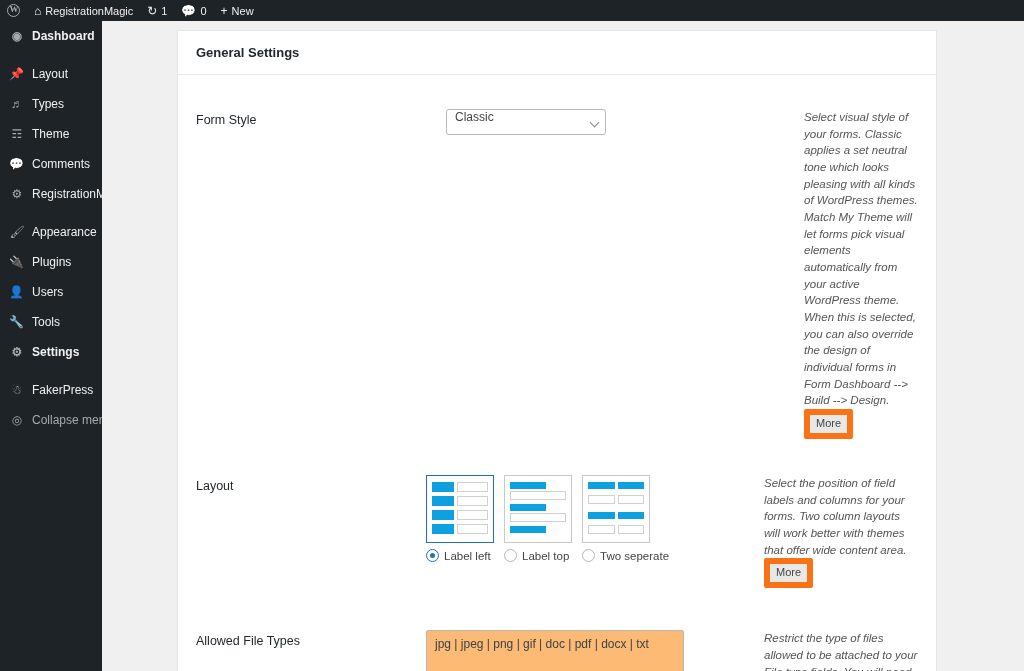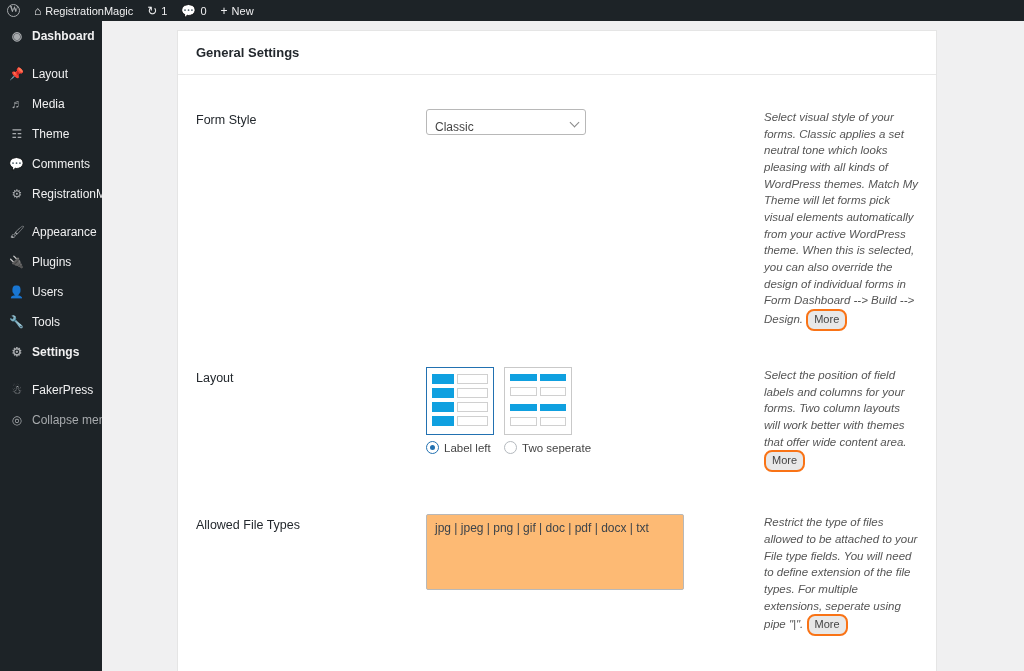--- a/index.html
+++ b/index.html
@@ -124,39 +124,39 @@
     flex: 1;
     padding-left: 18px;
     font-size: 11.5px;
     font-style: italic;
     color: #555;
     line-height: 1.45;
   }
   .more-btn {
     display: inline-block;
     background: #e8e8e8;
-    border: 2px solid #f97316;
-    border-radius: 8px;
+    border: 6px solid #f97316;
+    border-radius: 2px;
     padding: 1px 6px;
     font-style: normal;
     font-size: 11px;
     color: #444;
     vertical-align: middle;
   }
 
   
   .select-box {
     position: relative;
     width: 160px;
     height: 26px;
     border: 1px solid #b8b8b8;
     border-radius: 3px;
     background: #fff;
     display: flex;
-    align-items: flex-end;
+    align-items: flex-start;
     padding: 0 24px 0 8px;
     font-size: 12px;
     color: #444;
   }
   .select-arrow {
     position: absolute;
     right: 7px; top: 9px;
     width: 7px; height: 7px;
     border-left: 1.4px solid #888;
     border-bottom: 1.4px solid #888;
@@ -260,21 +260,21 @@
     <span class="menu-ico">◉</span>
     <span>Dashboard</span>
   </div>
   <div class="menu-sep"></div>
   <div class="menu-item">
     <span class="menu-ico">📌</span>
     <span>Layout</span>
   </div>
   <div class="menu-item">
     <span class="menu-ico">♬</span>
-    <span>Media</span>
+    <span>Types</span>
   </div>
   <div class="menu-item">
     <span class="menu-ico">☶</span>
     <span>Theme</span>
   </div>
   <div class="menu-item">
     <span class="menu-ico">💬</span>
     <span>Comments</span>
   </div>
   <div class="menu-item">
@@ -311,21 +311,21 @@
     <span class="menu-ico">◎</span>
     <span>Collapse menu</span>
   </div>
 </div>
 
 <div id="content">
   <div class="panel">
 
     <div class="panel-header">General Settings</div>
 
-    <div class="row" style="margin-top:34px;">
+    <div class="row" style="margin-top:34px;gap:20px;">
       <div class="row-label">Form Style</div>
       <div class="row-field">
         <div class="select-box">
           <span>Classic</span>
           <span class="select-arrow"></span>
         </div>
       </div>
       <div class="row-help">
         <span>Select visual style of your forms. Classic applies a set neutral tone which looks pleasing with all kinds of WordPress themes. Match My Theme will let forms pick visual elements automatically from your active WordPress theme. When this is selected, you can also override the design of individual forms in Form Dashboard --&gt; Build --&gt; Design.</span>
         <span class="more-btn">More</span>
@@ -355,20 +355,33 @@
                   <div class="bar-blue" style="width:22px"></div>
                   <div class="bar-white" style="flex:1"></div>
                 </div>
             </div>
             <div class="choice-label">
               <span class="radio on"></span>
               <span>Label left</span>
             </div>
           </div>
 
+          <div class="layout-choice">
+            <div class="layout-card">
+              <div class="lt-blue" style="width:36px"></div>
+              <div class="lt-white"></div>
+              <div class="lt-blue" style="width:36px"></div>
+              <div class="lt-white"></div>
+              <div class="lt-blue" style="width:36px"></div>
+            </div>
+            <div class="choice-label">
+              <span class="radio"></span>
+              <span>Label top</span>
+            </div>
+          </div>
 
           <div class="layout-choice">
             <div class="layout-card">
               <div class="ll-row">
                   <div class="tc-cell">
                     <div class="lt-blue"></div>
                   </div>
                   <div class="tc-cell">
                     <div class="lt-blue"></div>
                   </div>

